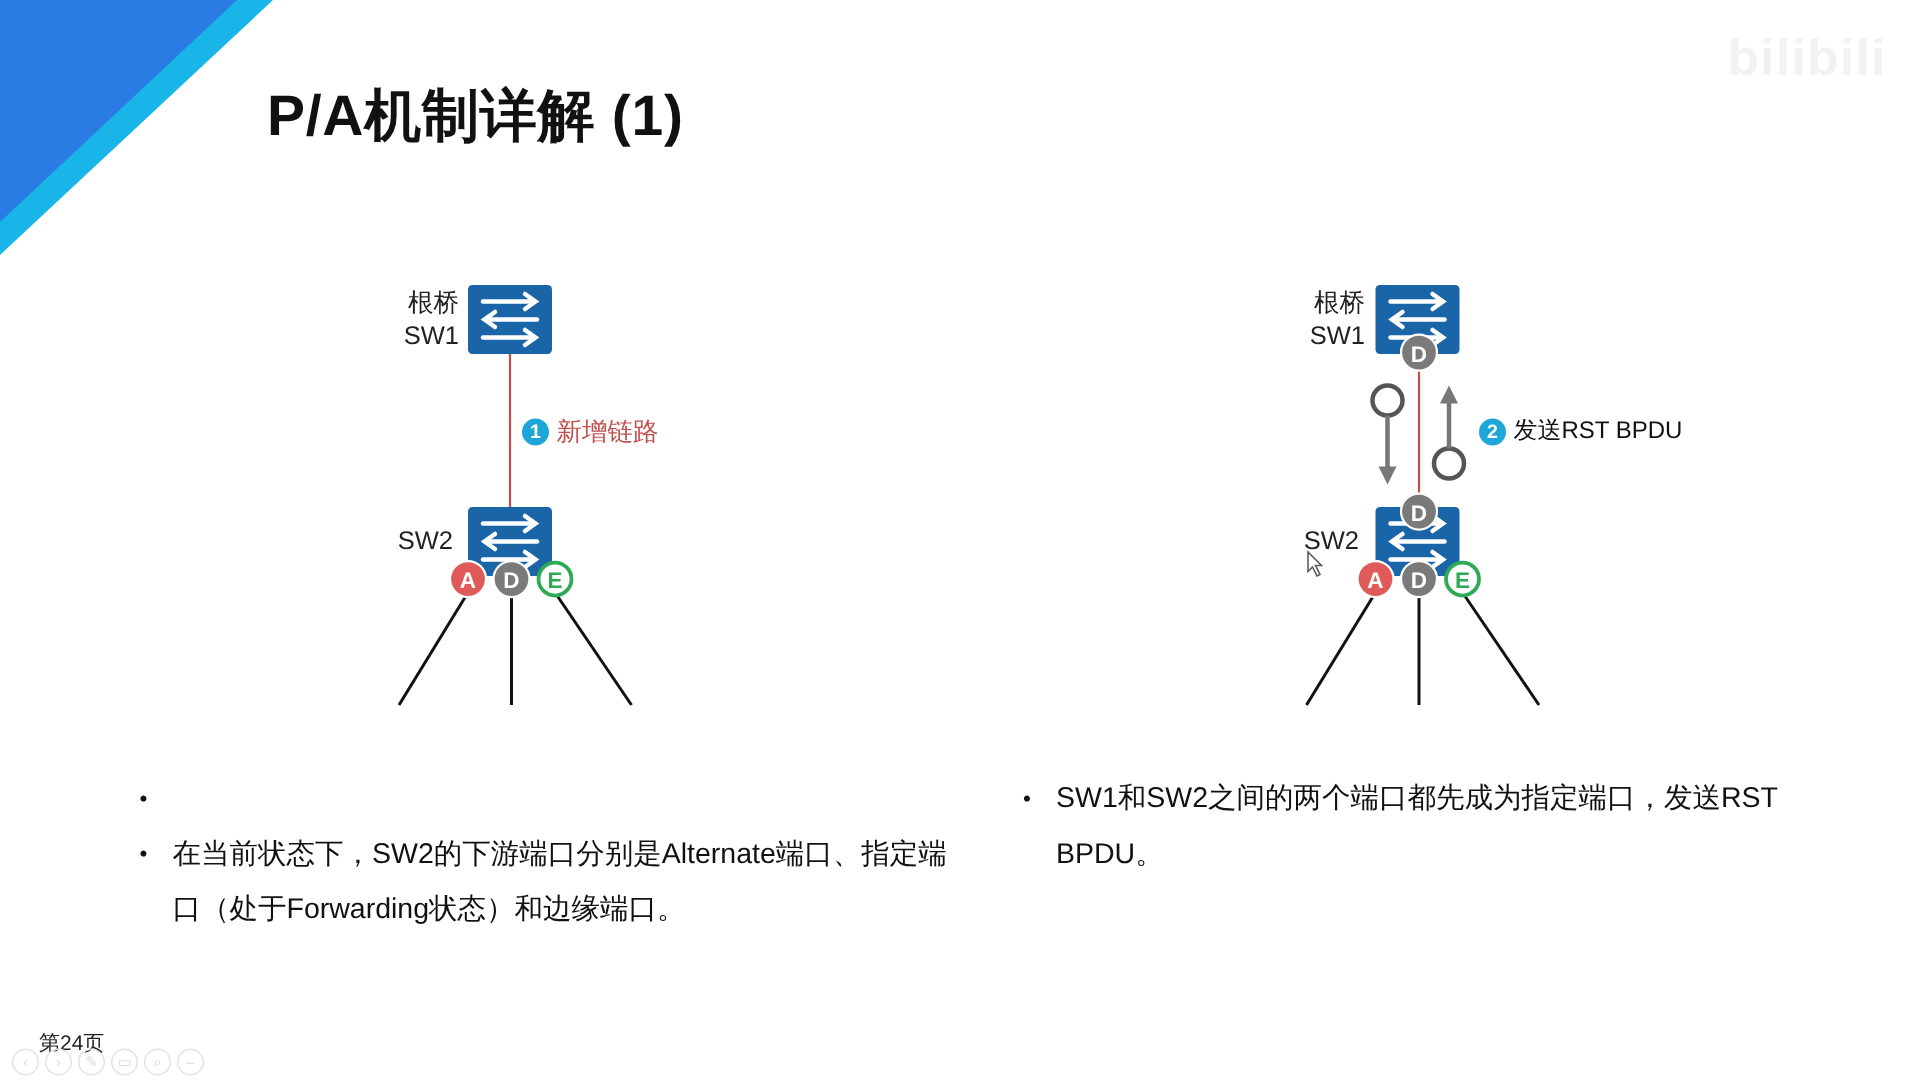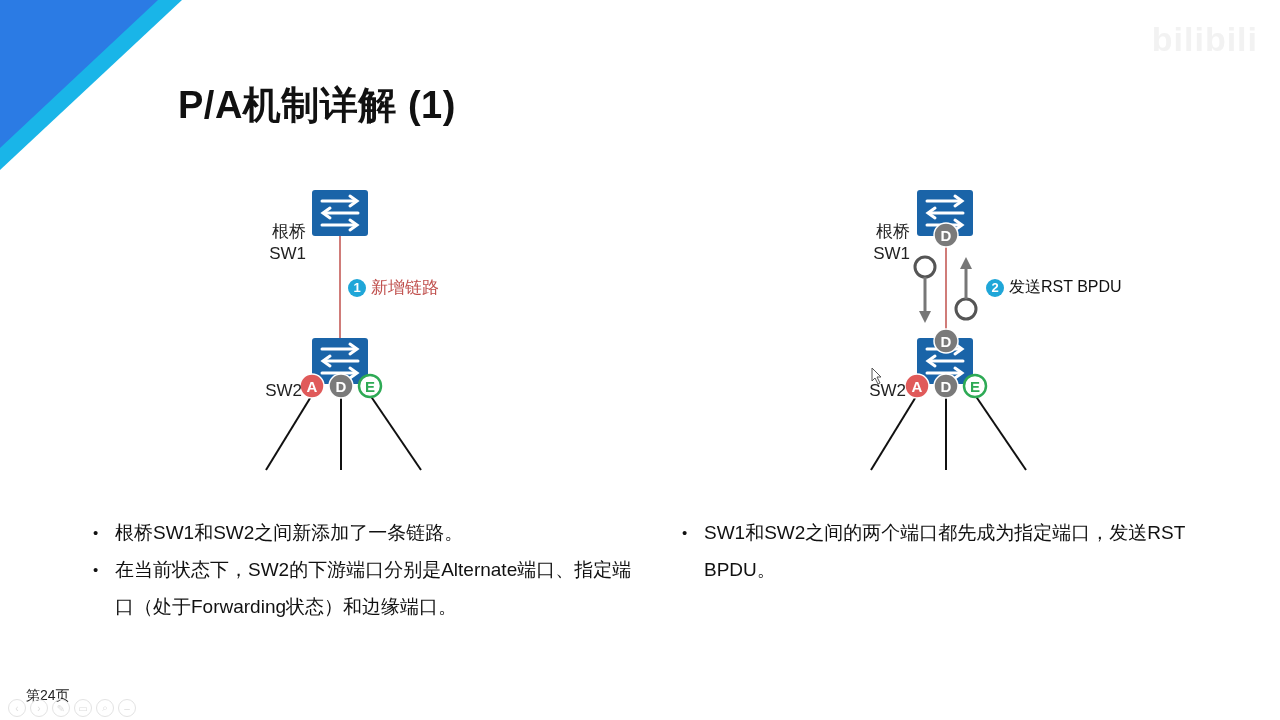--- a/index.html
+++ b/index.html
@@ -1,21 +1,21 @@
 <!DOCTYPE html>
 <html><head>
 <meta charset="utf-8">
 <style>
   html, body { margin:0; padding:0; }
   body { width:1280px; height:720px; position:relative; overflow:hidden; background:#ffffff;
          font-family:"Liberation Sans","DejaVu Sans",sans-serif; color:#111; }
   .corner { position:absolute; left:0; top:0; width:200px; height:180px; }
-  .title { position:absolute; left:178px; top:52px; font-size:38px; font-weight:bold; color:#111; letter-spacing:0.5px;margin-top:28px; }
+  .title { position:absolute; left:178px; top:52px; font-size:38px; font-weight:bold; color:#111; letter-spacing:0.5px; }
   .watermark { position:absolute; right:22px; top:20px; font-size:34px; font-weight:bold; color:#f2f2f2; letter-spacing:1px; }
-  .lbl { position:absolute; font-size:17px; color:#222; line-height:22px; text-align:right;margin-top:30px; }
+  .lbl { position:absolute; font-size:17px; color:#222; line-height:22px; text-align:right; }
   .note { position:absolute; font-size:17px; display:flex; align-items:center; gap:5px; }
   .num { width:18px; height:18px; border-radius:50%; background:#1fa6d8; color:#fff; font-size:13px; font-weight:bold;
          display:inline-flex; align-items:center; justify-content:center; }
   .bullets { position:absolute; font-size:19px; line-height:37px; color:#111; }
   .bullets .item { display:flex; }
   .bullets .dot { width:22px; flex:none; font-size:15px; }
   .page-num { position:absolute; left:26px; top:687px; font-size:14px; color:#222; }
   .ctrls { position:absolute; left:8px; top:699px; display:flex; gap:4px; }
   .ctrl { width:16px; height:16px; border:1.5px solid #e3e3e3; border-radius:50%; color:#ddd; font-size:10px;
           display:flex; align-items:center; justify-content:center; }
@@ -135,21 +135,20 @@
 </div>
 <div class="lbl" style="left:866px;top:350px;width:40px;">SW2</div>
 <div class="note" style="left:986px;top:277px;color:#111;font-size:16px;">
   <span class="num">2</span>
   <span>发送RST BPDU</span>
 </div>
 
 <div class="bullets" style="left:93px;top:514px;width:545px;">
   <div class="item">
       <span class="dot">•</span>
-      <span>根桥SW1和SW2之间新添加了一条链路。</span>
     </div>
   <div class="item">
       <span class="dot">•</span>
       <span>在当前状态下，SW2的下游端口分别是Alternate端口、指定端口（处于Forwarding状态）和边缘端口。</span>
     </div>
 </div>
 <div class="bullets" style="left:682px;top:514px;width:520px;">
   <div class="item">
       <span class="dot">•</span>
       <span>SW1和SW2之间的两个端口都先成为指定端口，发送RST BPDU。</span>

